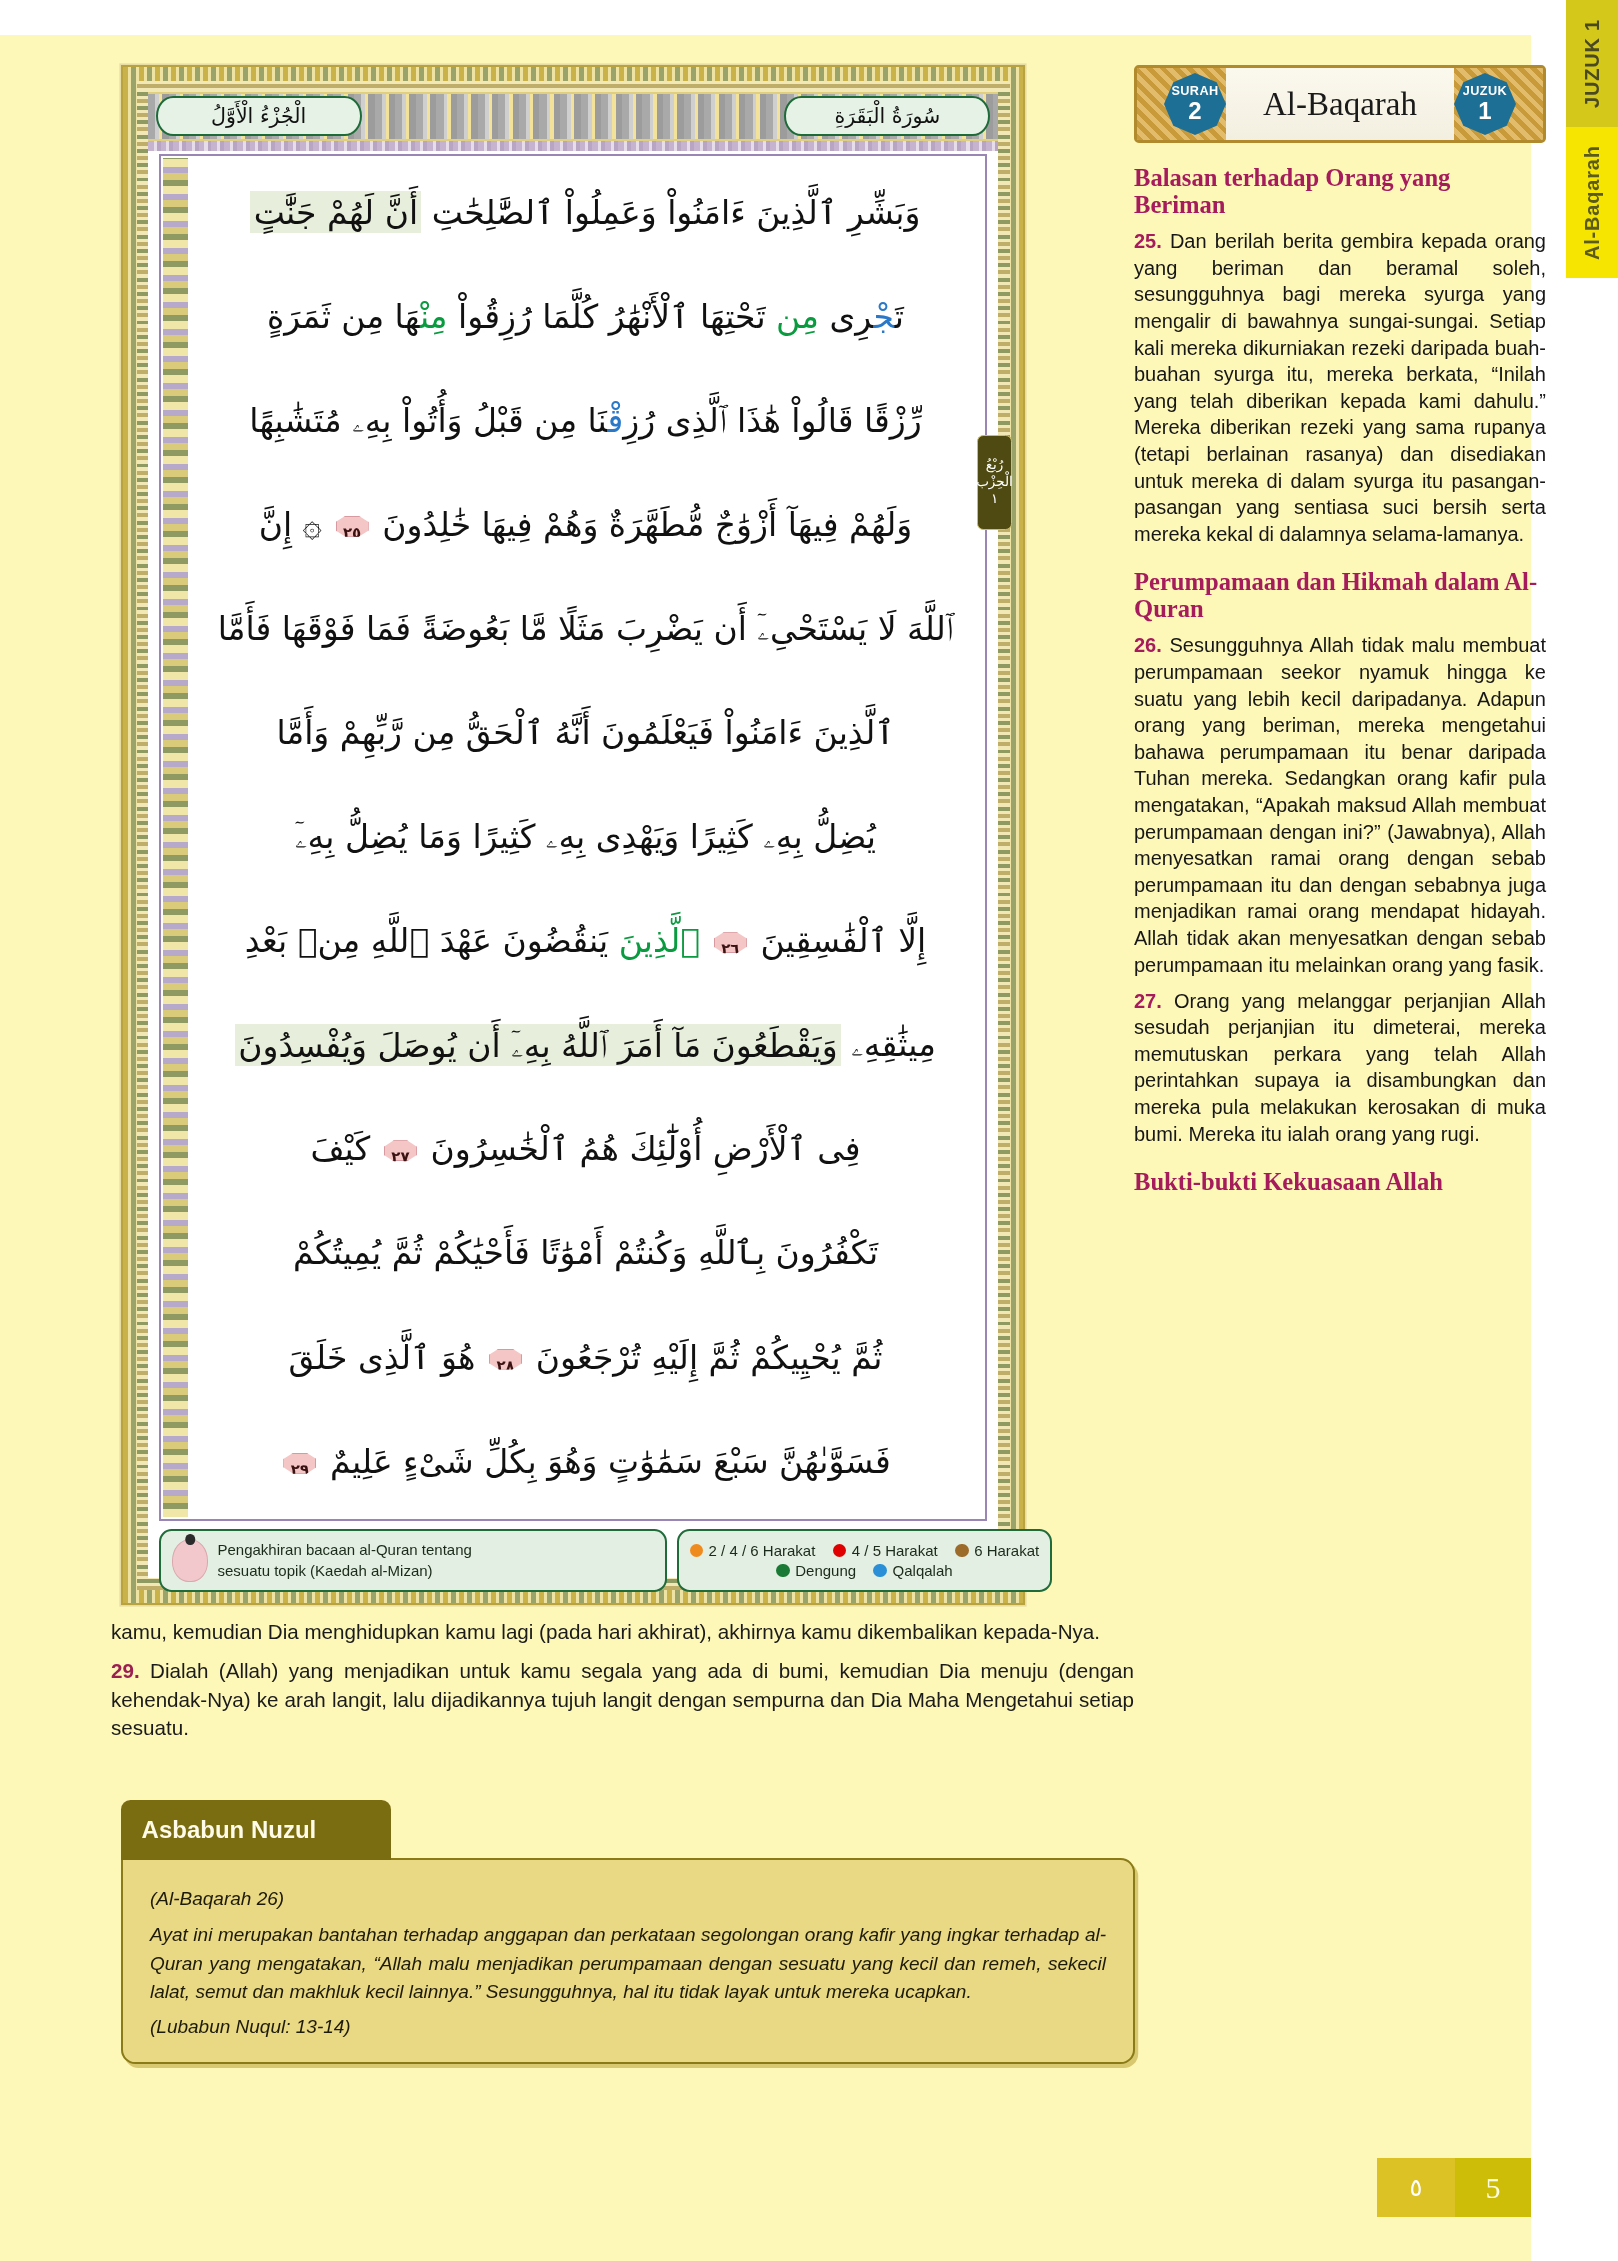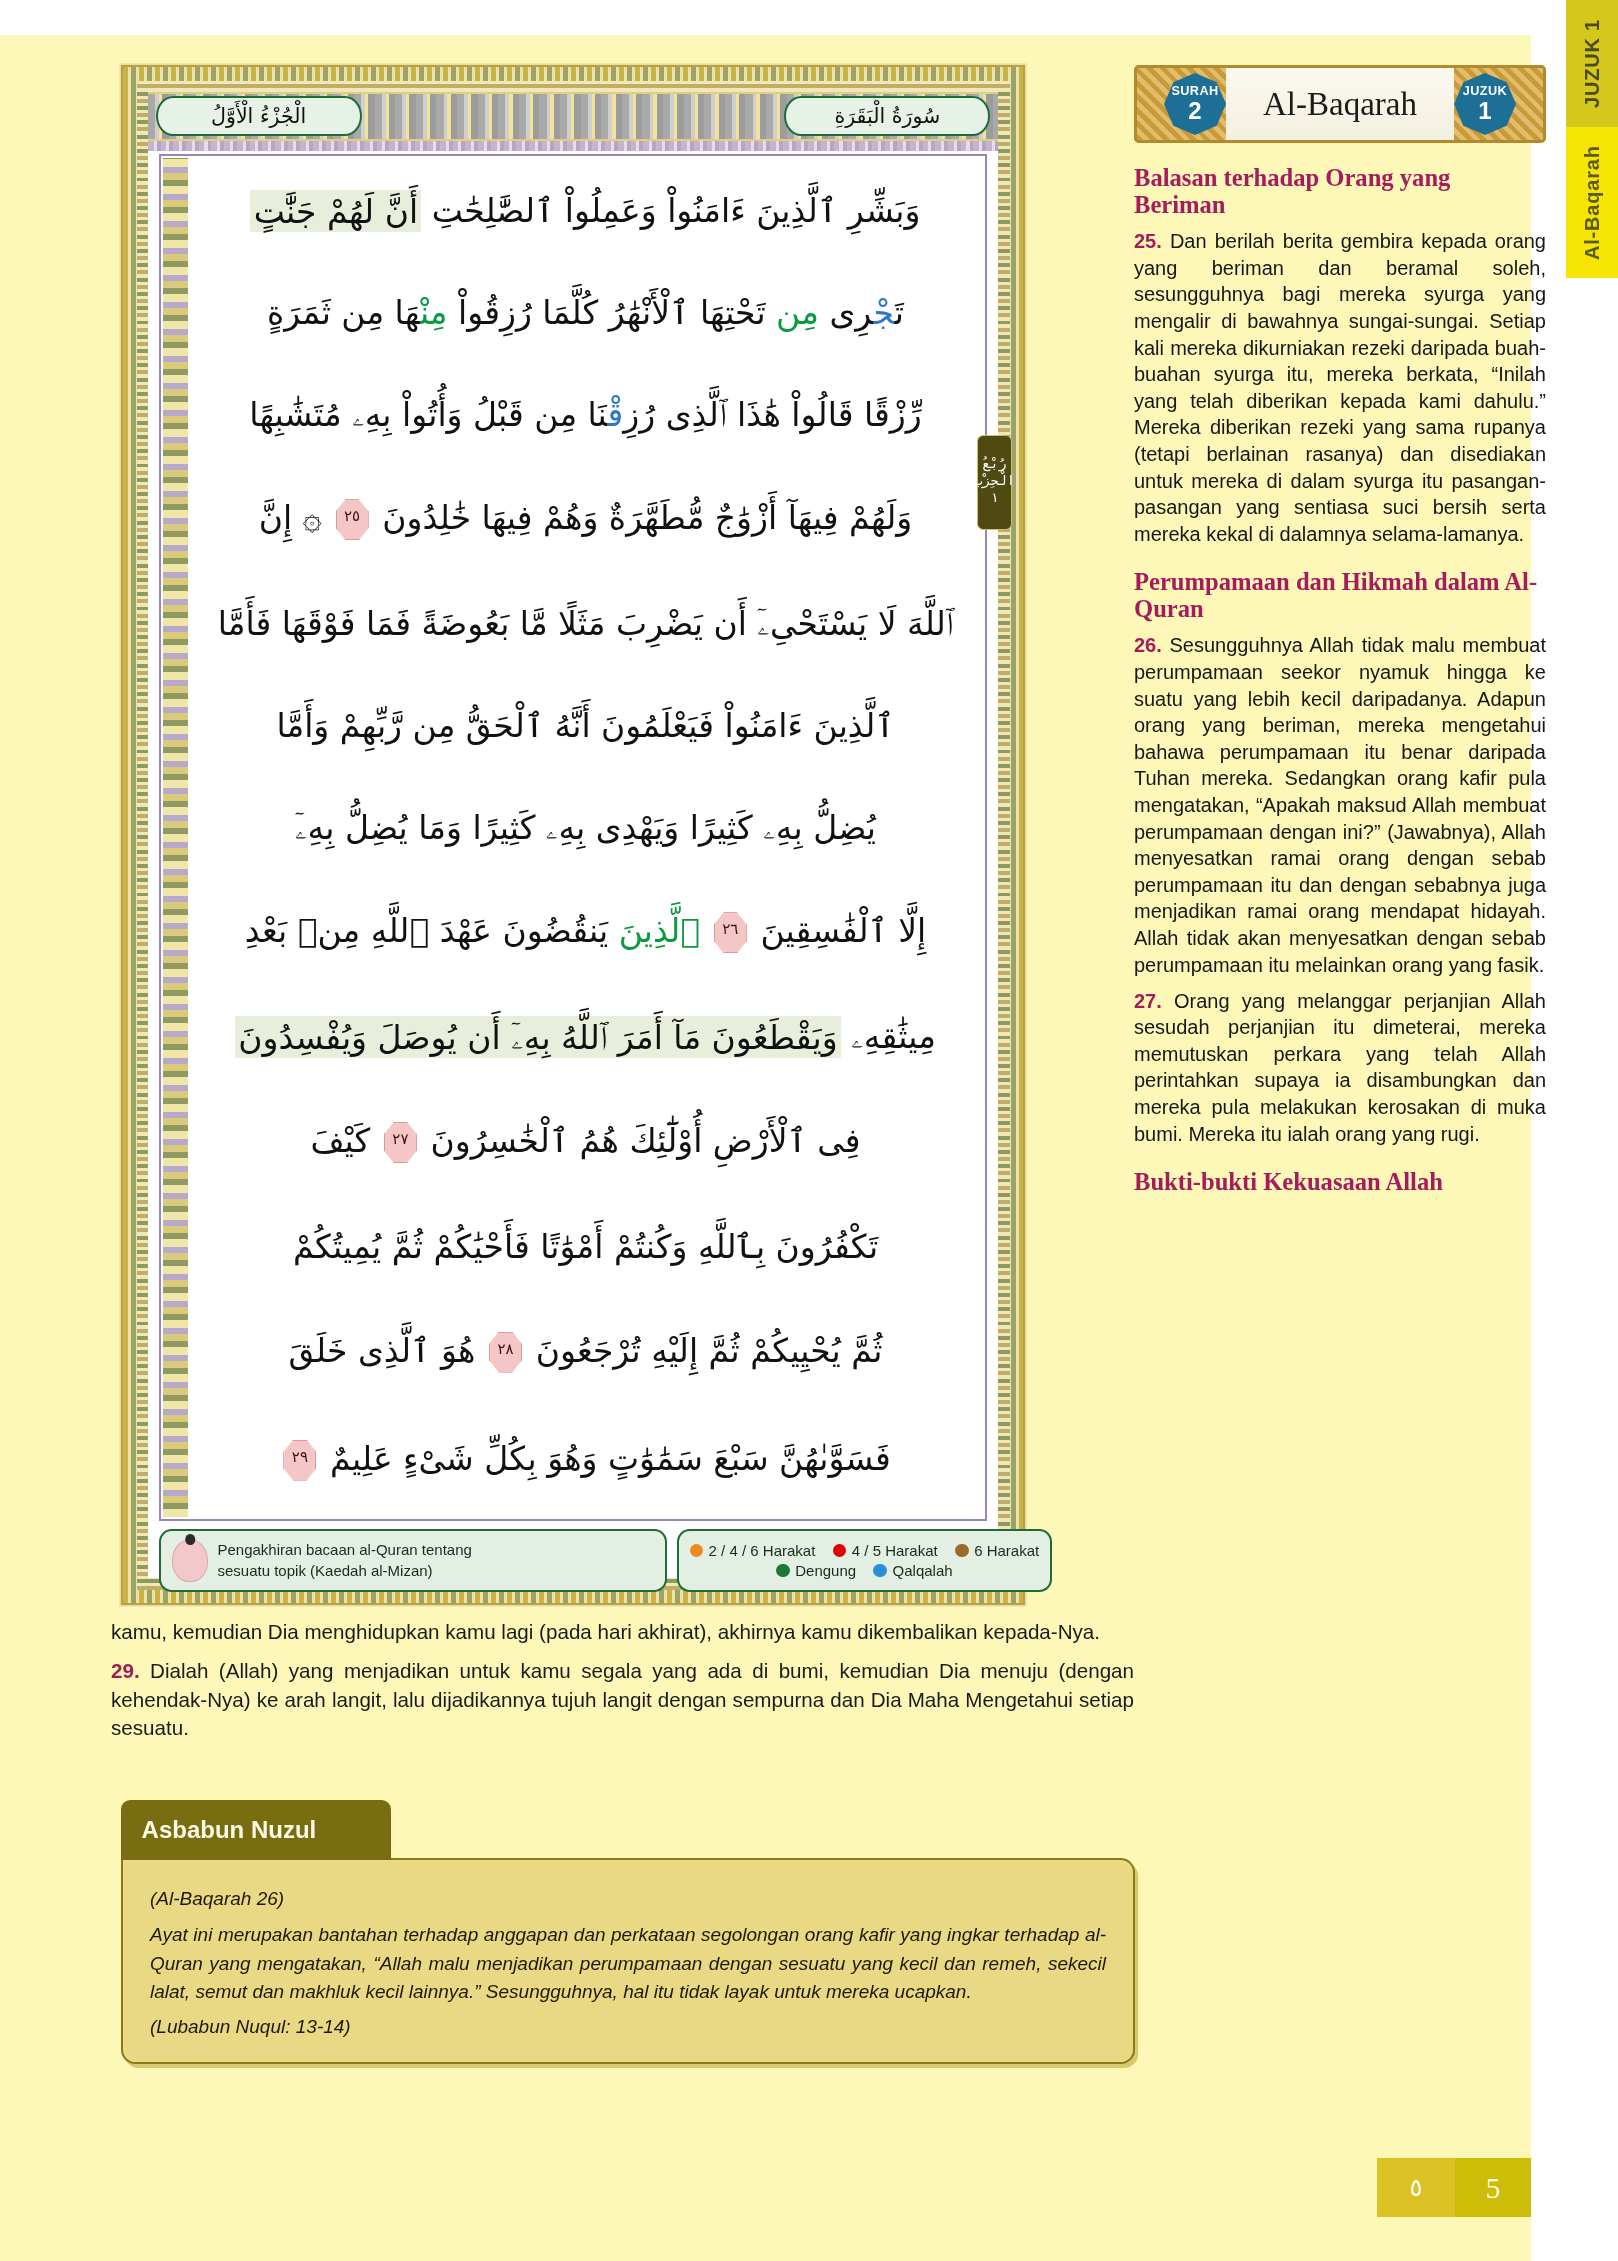--- a/index.html
+++ b/index.html
@@ -142,42 +142,43 @@
     text-align: center;
     white-space: nowrap;
     direction: rtl;
     position: relative;
   }
   .hl { background: #e7efdc; padding: 1.6px 3.2px; }
   .g { color: #0a9a3f; }
   .b { color: #2a78c8; }
   .rosette {
     display: inline-block;
-    width: 33px; height: 41px;
+    width: 33px; height: 21px;
     background: #f5c6c6;
     border: 1.6px solid #d79aa0;
     clip-path: polygon(30% 0,70% 0,100% 30%,100% 70%,70% 100%,30% 100%,0 70%,0 30%);
     font-size: 15px;
     line-height: 32px;
     text-align: center;
     color: #3a1212;
     vertical-align: middle;
     margin: 0 3.2px;
+    font-weight: bold;
   }
 
   
   #juz-marker {
     position: absolute;
     right: -27px; top: 279px;
     width: 35px; height: 95px;
     background: #4f4a12;
     border: 1.6px solid #cdbf6e;
     border-radius: 6.3px;
     color: #fff;
-    font-family: Liberation Mono, monospace;
+    font-family: Liberation Sans, sans-serif;
     font-size: 13.5px;
     display: flex; flex-direction: column; align-items: center; justify-content: center;
     line-height: 1.25;
     direction: rtl;
   }
 
   
   #legend {
     position: absolute; left: 36px; right: 36px; bottom: 11px; height: 63px;
     display: flex; gap: 9.5px; align-items: stretch;

